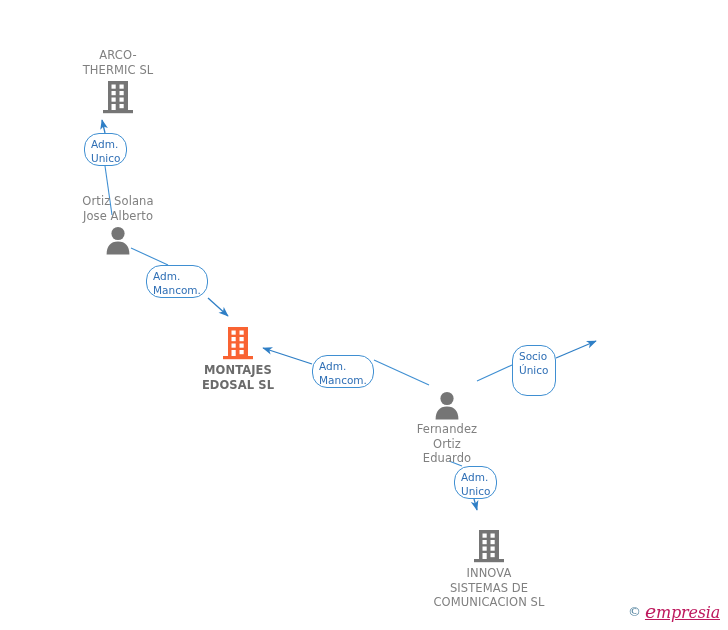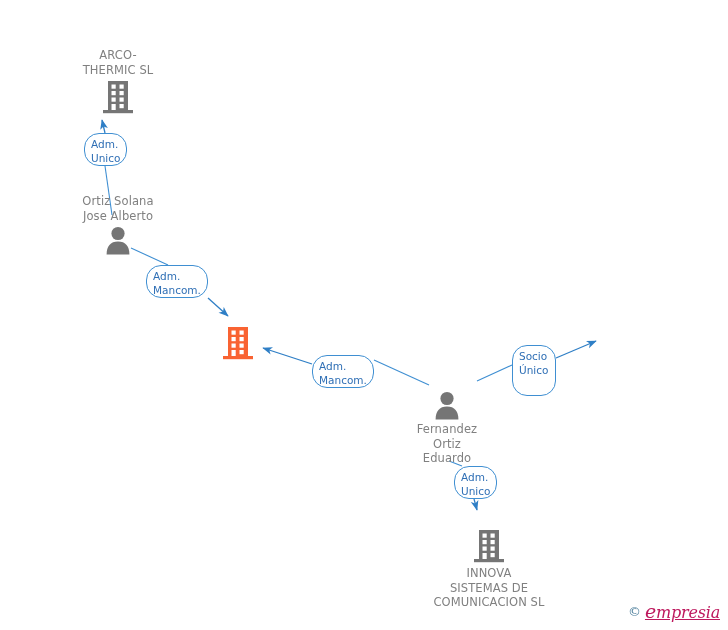--- a/index.html
+++ b/index.html
@@ -169,20 +169,22 @@
         <rect x="9.5" y="5.5" width="4.2" height="4.2" fill="#ffffff"></rect>
         <rect x="17.5" y="5.5" width="4.2" height="4.2" fill="#ffffff"></rect>
         <rect x="9.5" y="12" width="4.2" height="4.2" fill="#ffffff"></rect>
         <rect x="17.5" y="12" width="4.2" height="4.2" fill="#ffffff"></rect>
         <rect x="9.5" y="18.5" width="4.2" height="4.2" fill="#ffffff"></rect>
         <rect x="17.5" y="18.5" width="4.2" height="4.2" fill="#ffffff"></rect>
         <rect x="9.5" y="25" width="4.2" height="6" fill="#ffffff"></rect>
         <rect x="17.5" y="25" width="4.2" height="4.2" fill="#ffffff"></rect>
       </svg>
     </span>
+    <div class="node-label below highlight">MONTAJES
+EDOSAL SL</div>
   </div>
 
   <div class="node" style="left:447px; top:390px;">
     <span class="icon-wrap">
       <svg width="28" height="30" viewBox="0 0 28 30" aria-hidden="true">
         <circle cx="14" cy="8.5" r="6.6" fill="#757575"></circle>
         <path d="M14,16.5 C6.4,16.5 2.6,21.2 2.6,29.5 L25.4,29.5 C25.4,21.2 21.6,16.5 14,16.5 Z" fill="#757575"></path>
       </svg>
     </span>
     <div class="node-label below">Fernandez

